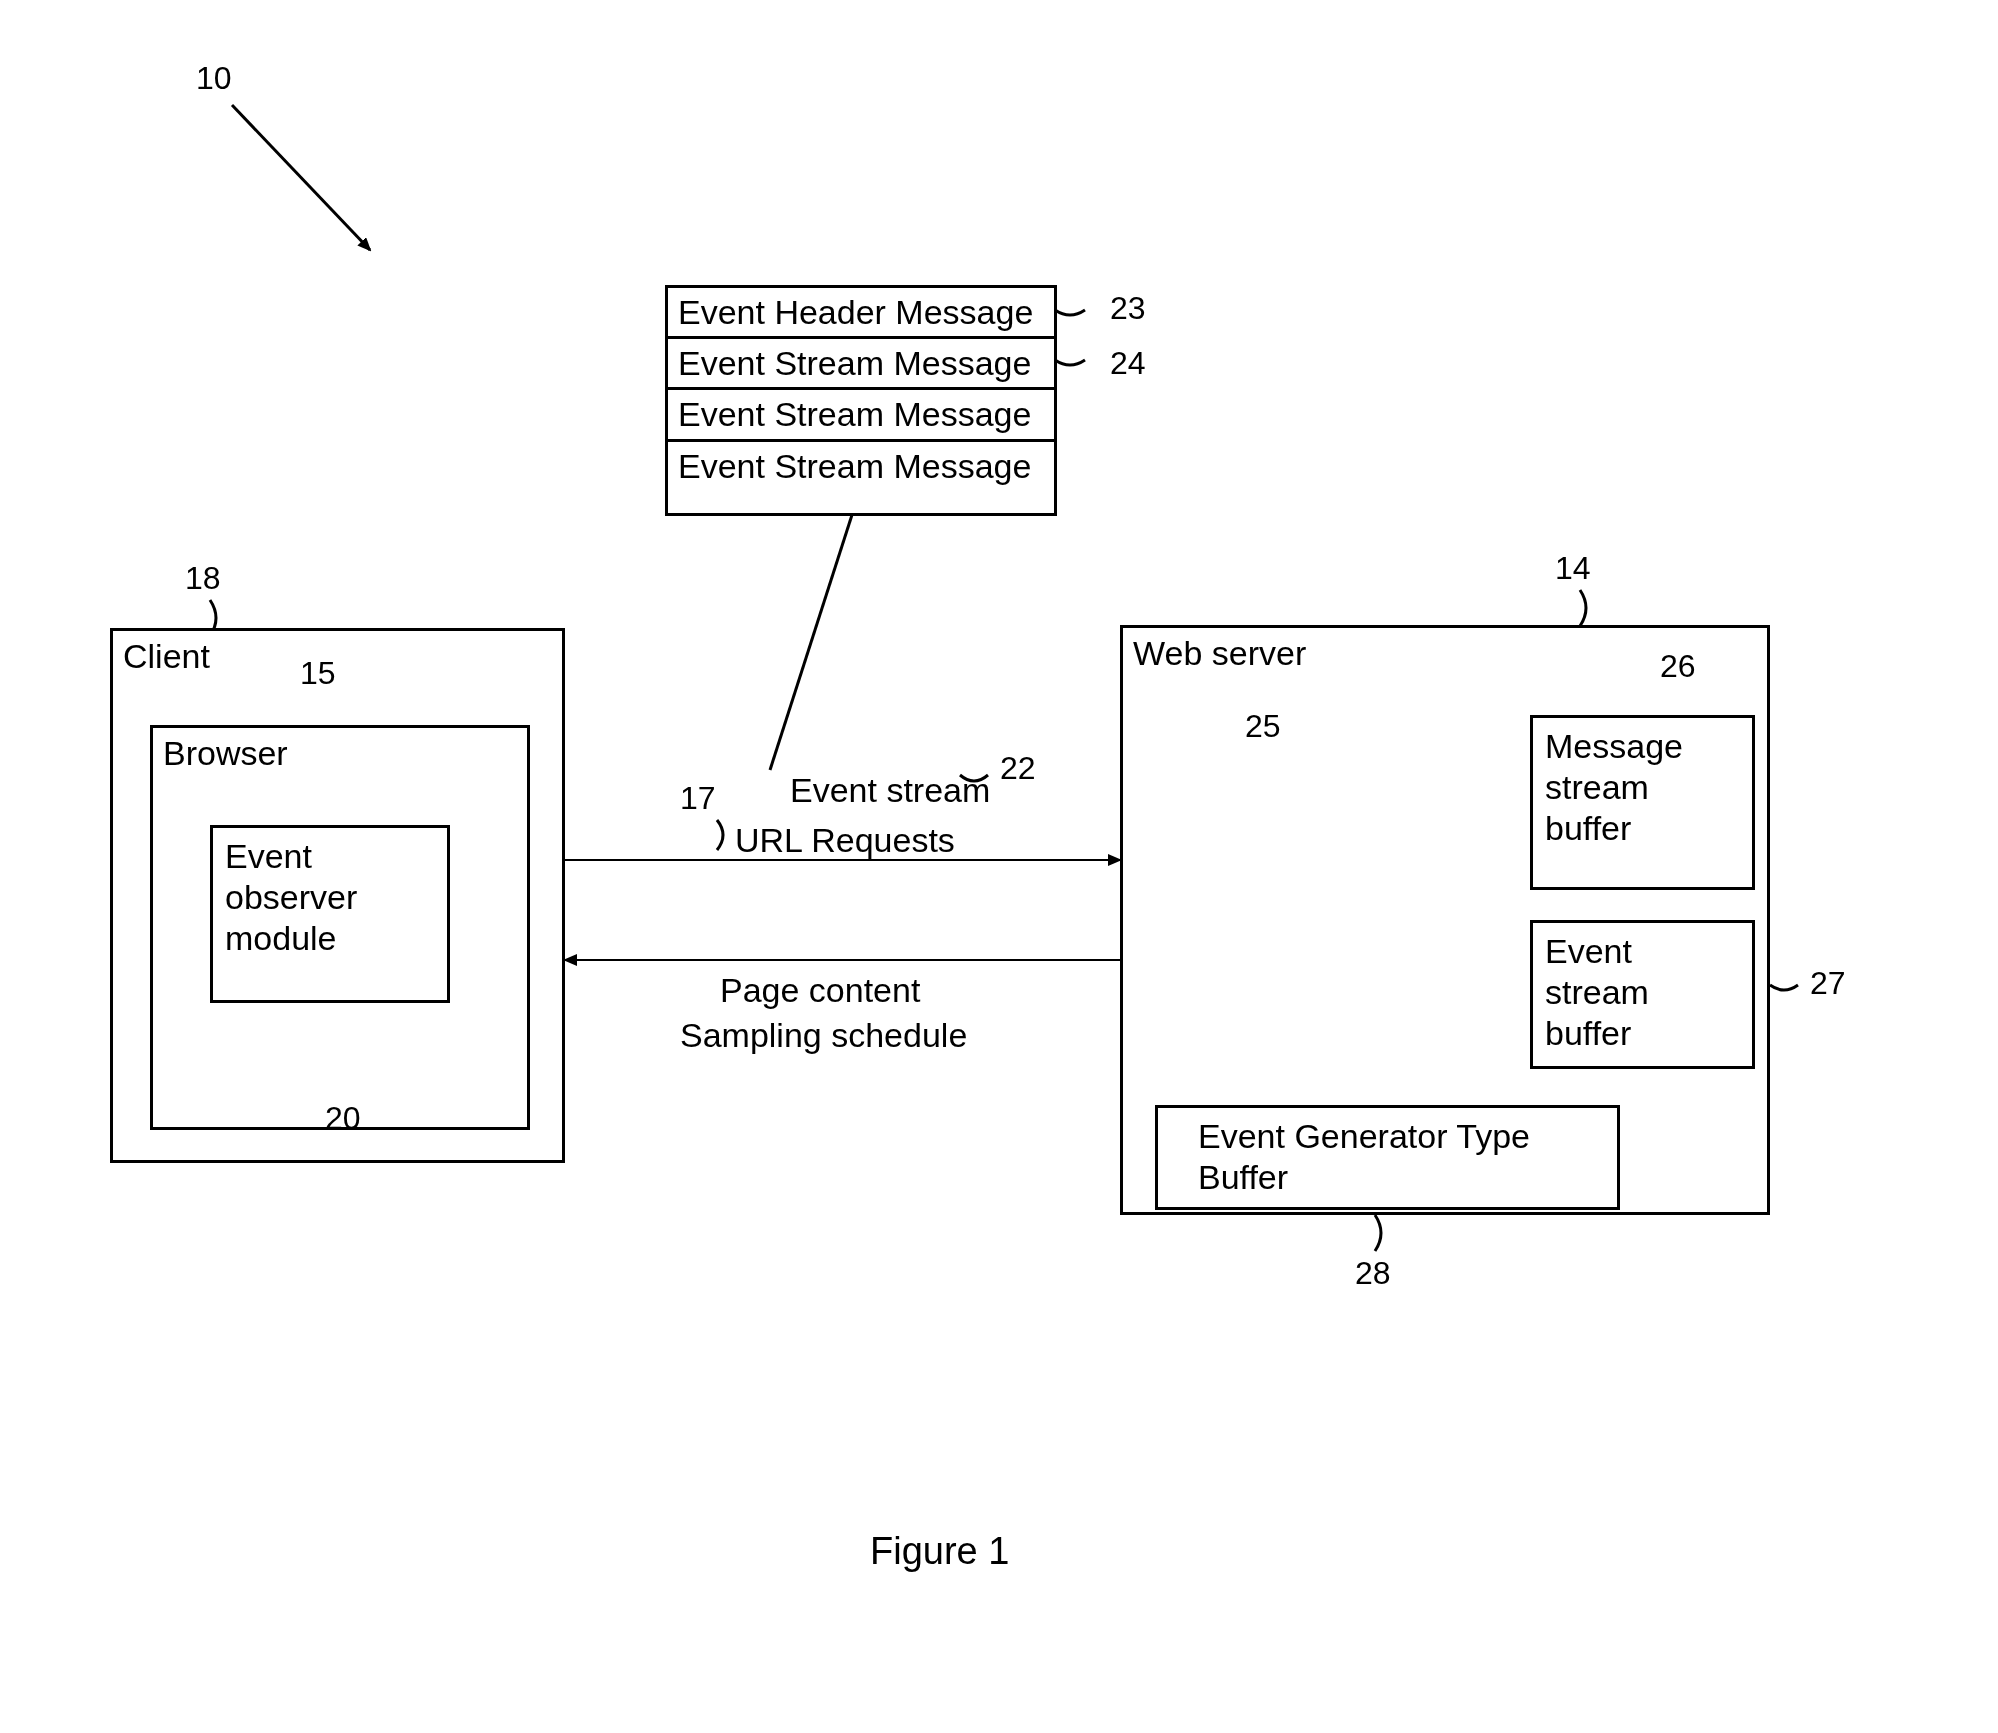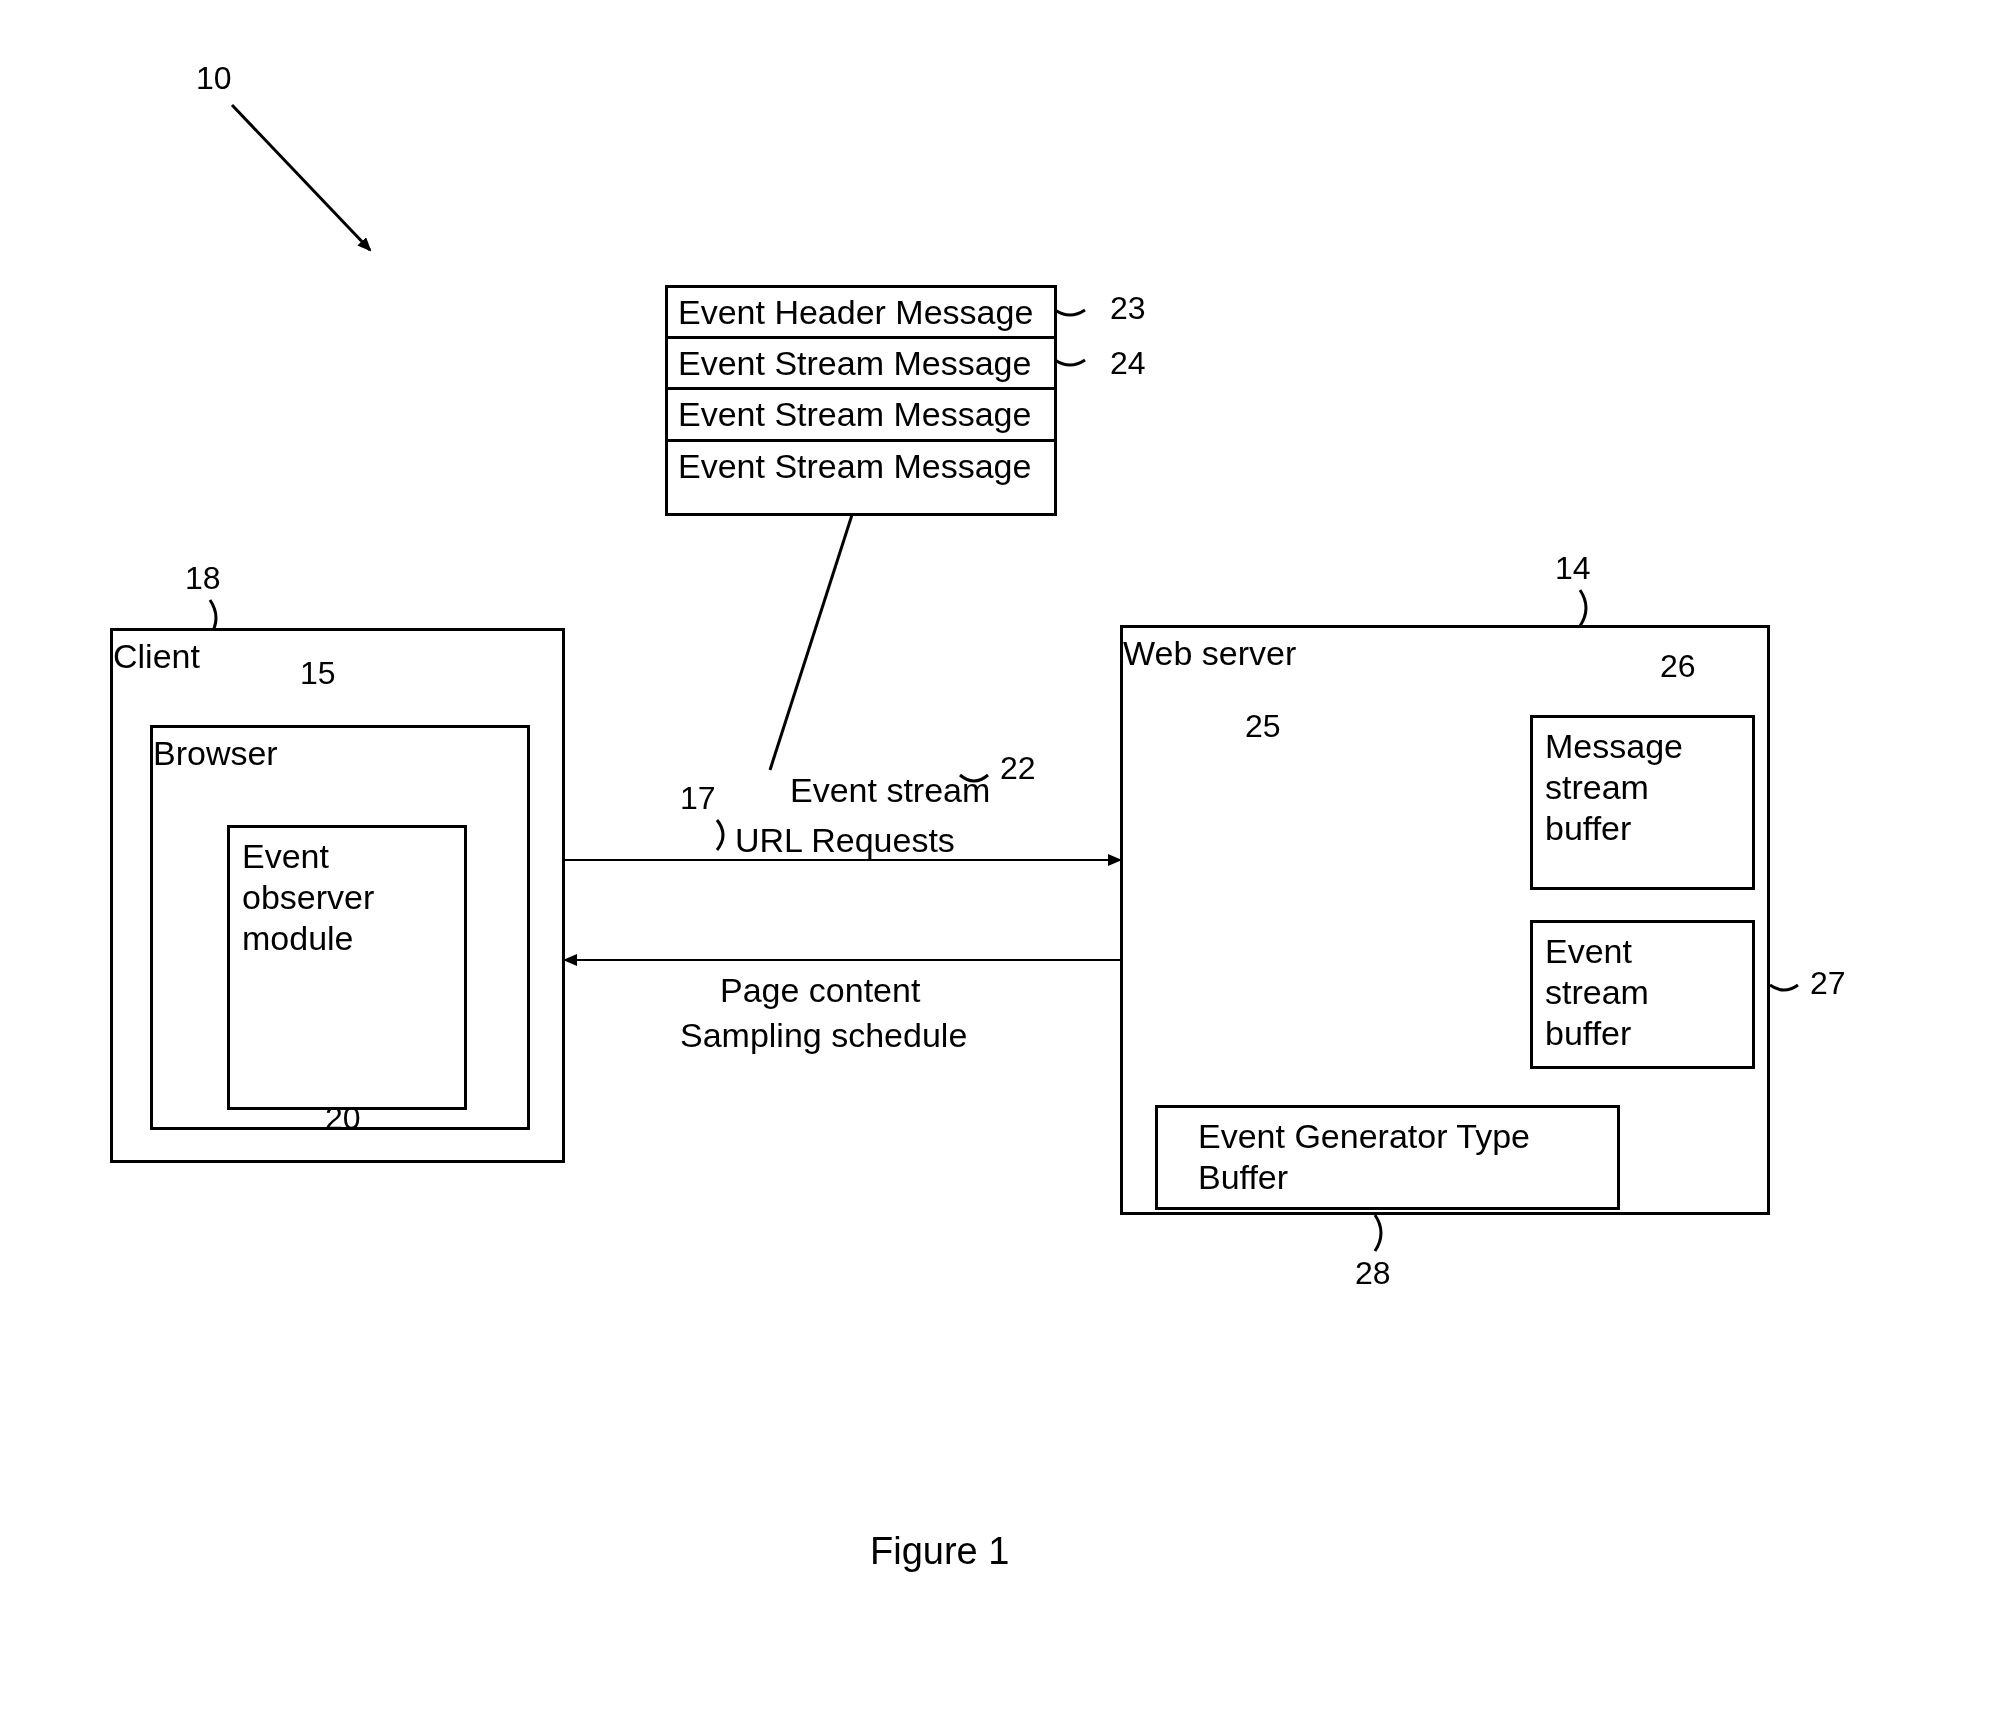--- a/index.html
+++ b/index.html
@@ -24,21 +24,21 @@
     position: absolute;
     font-size: 34px;
     line-height: 1.2;
     white-space: nowrap;
   }
   .label.wrap {
     white-space: normal;
   }
   .box-title {
     font-size: 34px;
-    padding: 6px 0;
+    padding: 6px 10px;
   }
   .ref {
     position: absolute;
     font-size: 32px;
     text-align: right;
   }
   .figcap {
     position: absolute;
     font-size: 38px;
   }
@@ -125,21 +125,21 @@
   <div class="box" style="left:110px; top:628px; width:455px; height:535px;">
     <div class="box-title">Client</div>
   </div>
   <div class="ref" style="left:185px; top:560px;">18</div>
 
   <div class="box" style="left:150px; top:725px; width:380px; height:405px;">
     <div class="box-title">Browser</div>
   </div>
   <div class="ref" style="left:300px; top:655px;">15</div>
 
-  <div class="box" style="left:227px; top:825px; width:240px; height:285px;">
+  <div class="box" style="left:210px; top:825px; width:240px; height:178px;">
     <div class="inner-text label wrap" style="position:static; white-space:normal; width:200px;">Event observer module</div>
   </div>
   <div class="ref" style="left:325px; top:1100px;">20</div>
 
   <div class="label" style="left:790px; top:770px;">Event stream</div>
   <div class="ref" style="left:1000px; top:750px;">22</div>
   <div class="ref" style="left:680px; top:780px;">17</div>
   <div class="label" style="left:735px; top:820px;">URL Requests</div>
 
   <div class="label" style="left:720px; top:970px;">Page content</div>

